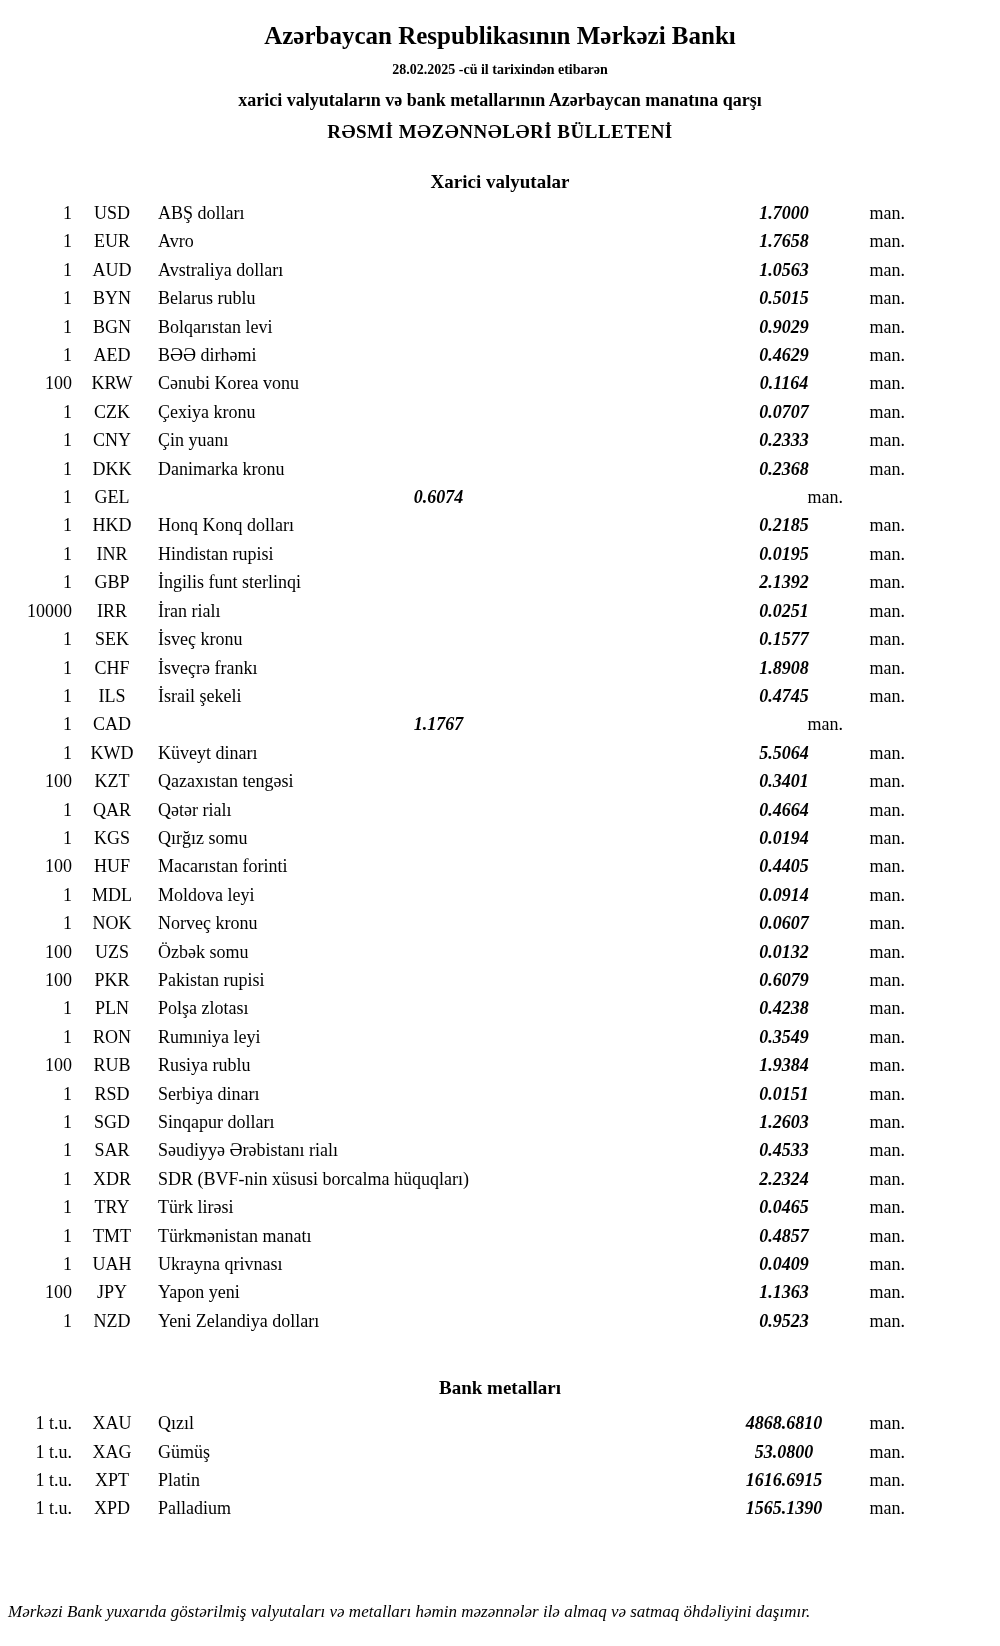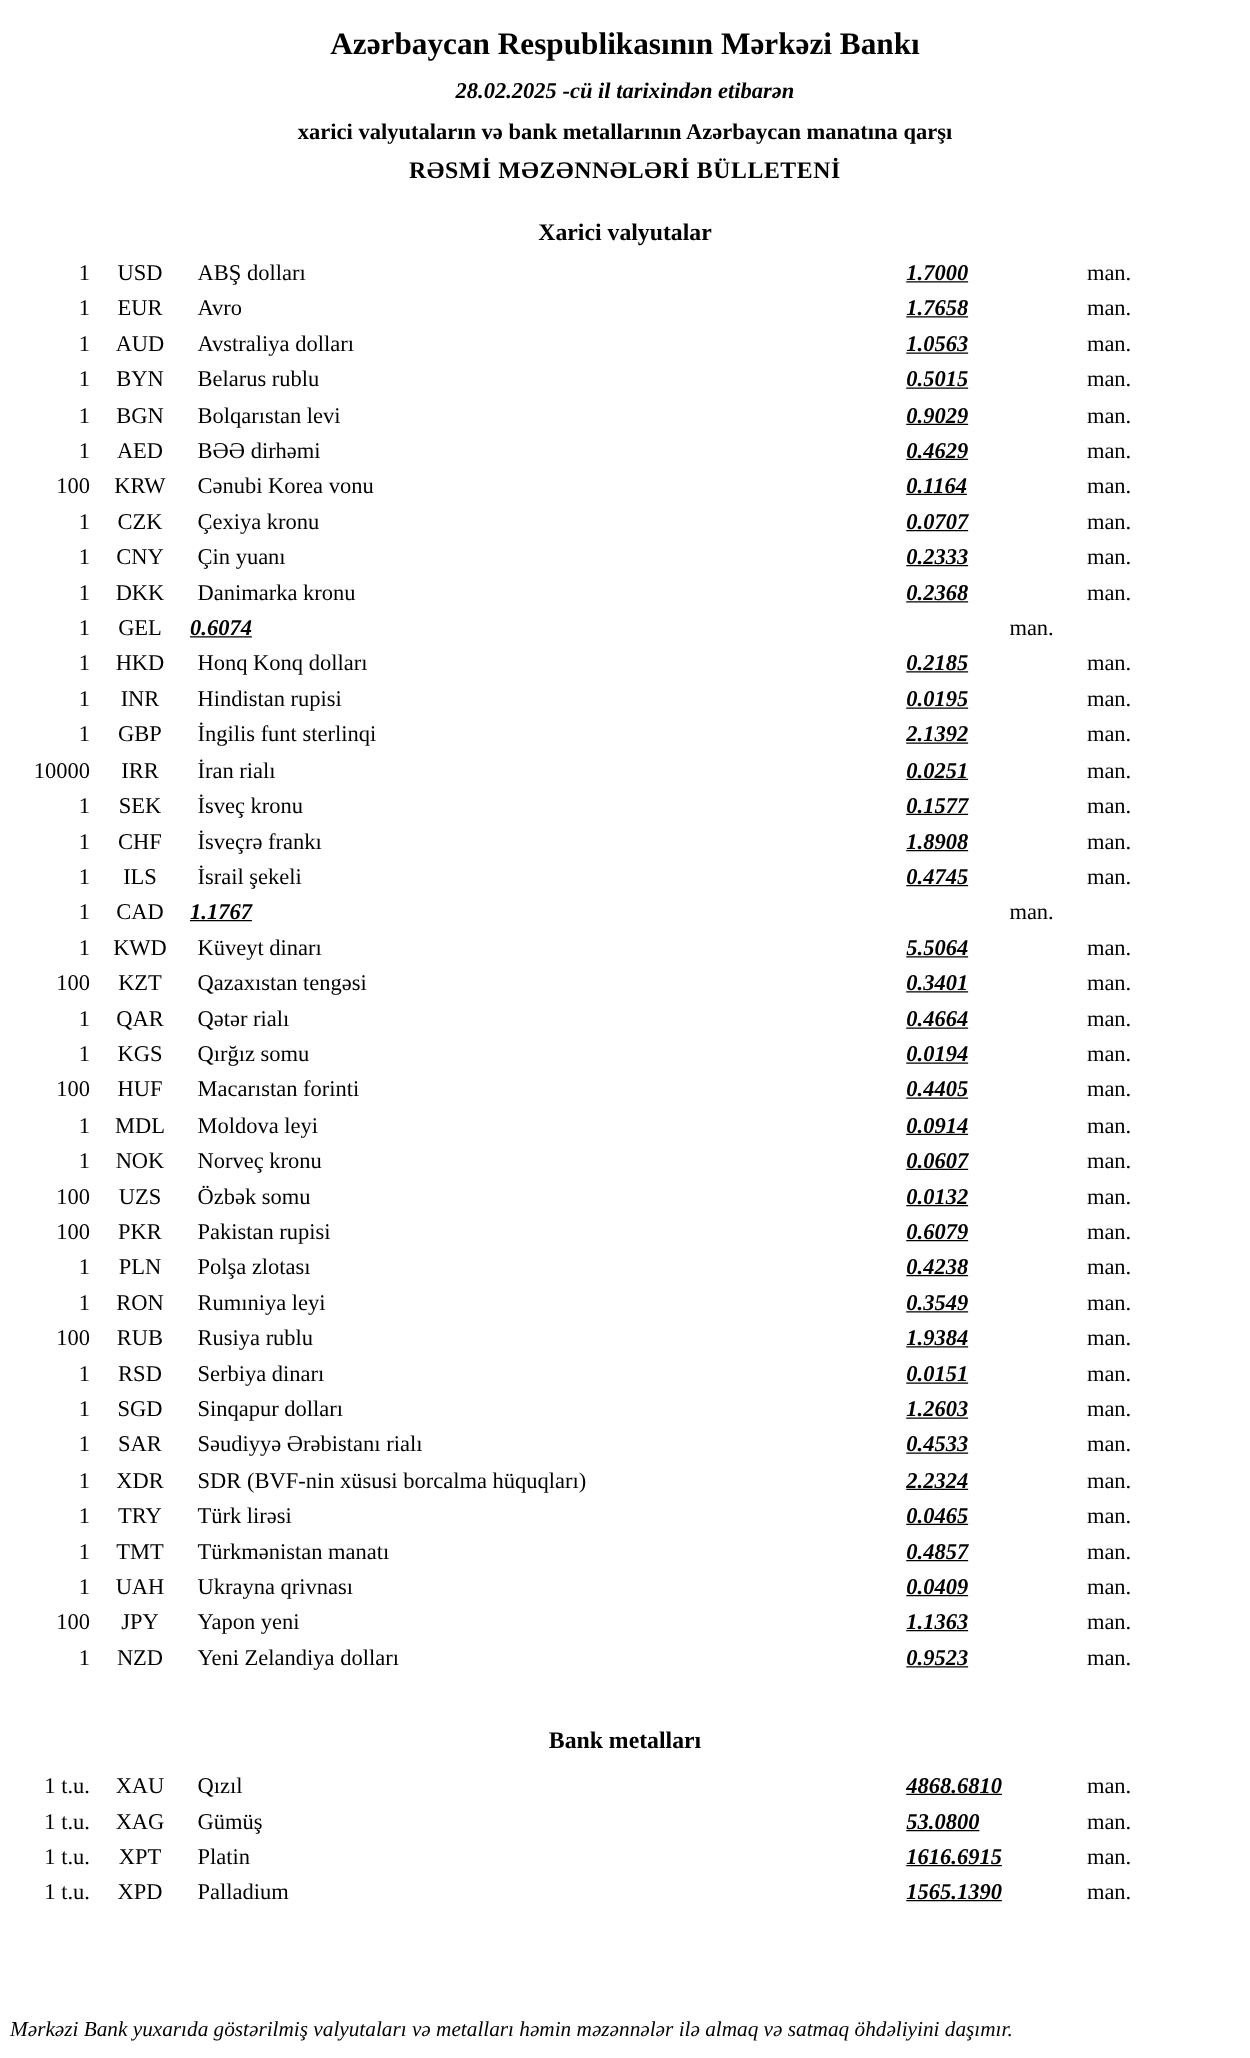--- a/index.html
+++ b/index.html
@@ -19,23 +19,22 @@
   }
   .doc-title {
     text-align: center;
     font-weight: bold;
     font-size: 25px;
     margin-top: 10px;
   }
   .doc-date {
     text-align: center;
     font-weight: bold;
-    font-size: 18px;
+    font-size: 14px;
     margin-top: 12px;
-    font-style: italic;
   }
   .doc-subject {
     text-align: center;
     font-weight: bold;
     font-size: 18px;
     margin-top: 12px;
   }
   .doc-bulletin {
     text-align: center;
     font-weight: bold;
@@ -75,36 +74,35 @@
     text-align: center;
     white-space: nowrap;
   }
   .name {
     text-align: left;
     padding-left: 6px;
     white-space: nowrap;
     overflow: hidden;
   }
   .rate {
-    text-align: left;
+    text-align: center;
     font-weight: bold;
     font-style: italic;
     white-space: nowrap;
-    text-decoration: underline;
   }
   .unit {
     text-align: right;
     padding-left: 15px;
     white-space: nowrap;
   }
   .footer-note {
     position: absolute;
     left: 0;
     right: 0;
-    bottom: 12px;
+    bottom: 24px;
     padding: 0 8px;
     font-style: italic;
     font-size: 17px;
     text-align: justify;
     white-space: nowrap;
   }
 </style>
 </head>
 <body>
 

